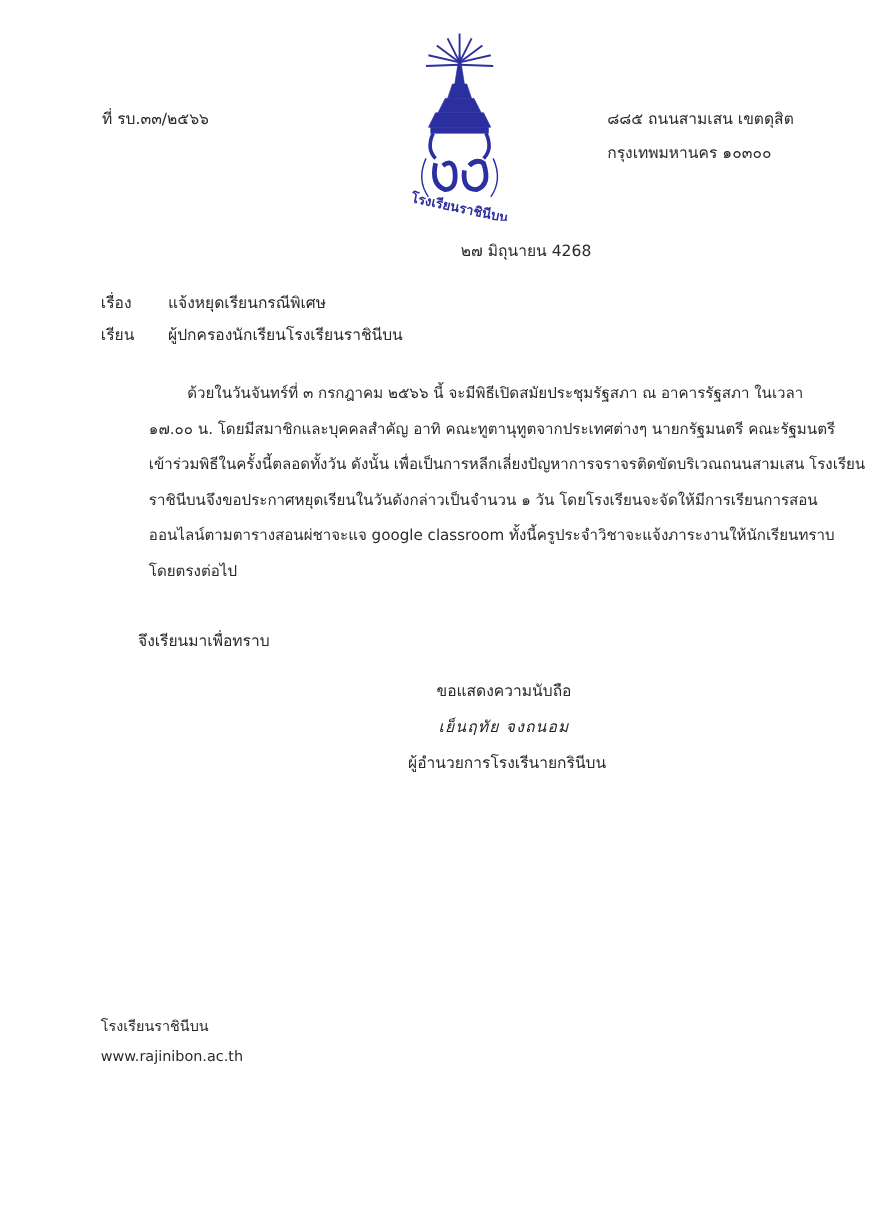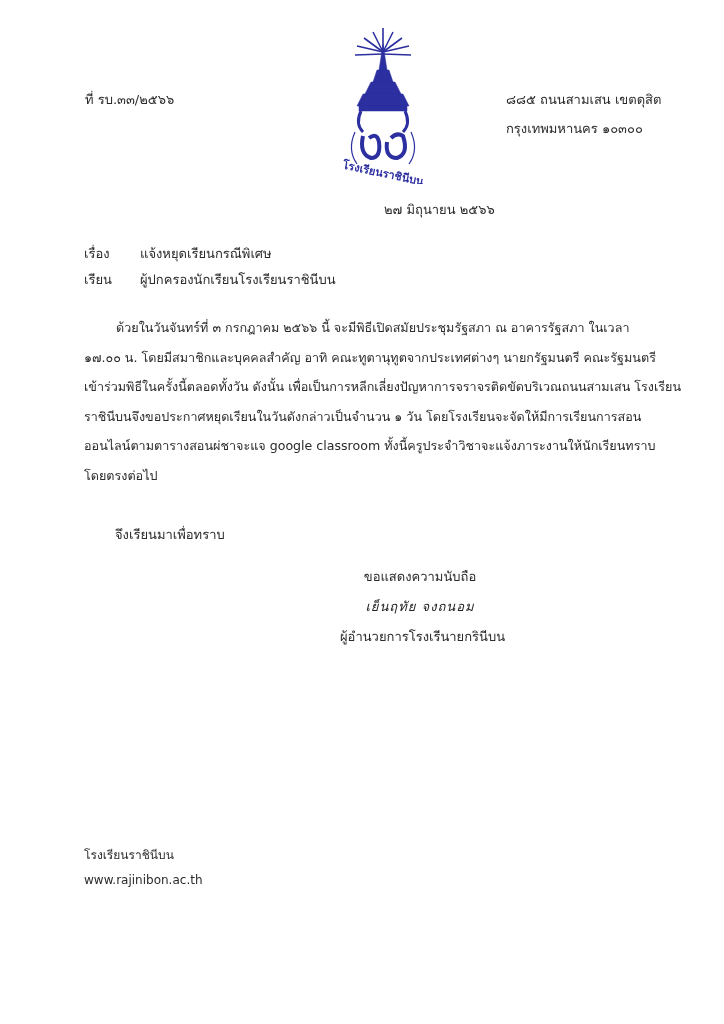--- a/index.html
+++ b/index.html
@@ -10,21 +10,21 @@
     .abs { position: absolute; white-space: nowrap; }
     .t14 { font-size: 13px; line-height: 18px; }
     .ref { left: 85px; top: 91px; }
     .addr { left: 506px; top: 91px; }
     .addr div { margin-bottom: 11px; }
     .logo { left: 333px; top: 24px; width: 100px; height: 160px; }
     .date { left: 384px; top: 201px; }
     .subject-row { left: 84px; }
     .subject-row .lbl { display: inline-block; width: 56px; }
     .body-text { left: 84px; top: 313px; width: 610px; font-size: 12.6px; line-height: 29.5px; white-space: normal; text-align: justify; }
-    .body-line { display: block; white-space: nowrap; }
+    .body-line { display: block; white-space: nowrap; margin-left: 40px; }
     .indent { padding-left: 32px; }
     .closing { left: 115px; top: 526px; }
     .sign-block { left: 340px; top: 568px; text-align: center; width: 160px; }
     .sig { font-family: "DejaVu Serif", serif; font-style: italic; font-size: 13px; color: #222; letter-spacing: 1px; }
     .footer { left: 84px; top: 843px; font-size: 12px; line-height: 25px; }
   </style>
 </head>
 <body>
 
 <div>
@@ -63,21 +63,21 @@
       </g>
       <text x="50" y="153" text-anchor="middle" font-size="11" fill="#2b2fa0" font-family="DejaVu Sans, sans-serif" font-weight="bold" transform="rotate(12 50 150)">โรงเรียนราชินีบน</text>
     </svg>
   </div>
 
   <div class="abs t14 addr">
     <div>๘๘๕ ถนนสามเสน เขตดุสิต</div>
     <div>กรุงเทพมหานคร ๑๐๓๐๐</div>
   </div>
 
-  <div class="abs t14 date">๒๗ มิถุนายน ๒๕๖๖</div>
+  <div class="abs t14 date">๒๗ มิถุนายน 4268</div>
 
   <div class="abs t14 subject-row" style="top:245px;">
     <span class="lbl">เรื่อง</span><span>แจ้งหยุดเรียนกรณีพิเศษ</span>
   </div>
 
   <div class="abs t14 subject-row" style="top:271px;">
     <span class="lbl">เรียน</span><span>ผู้ปกครองนักเรียนโรงเรียนราชินีบน</span>
   </div>
 
   <div class="abs body-text">

